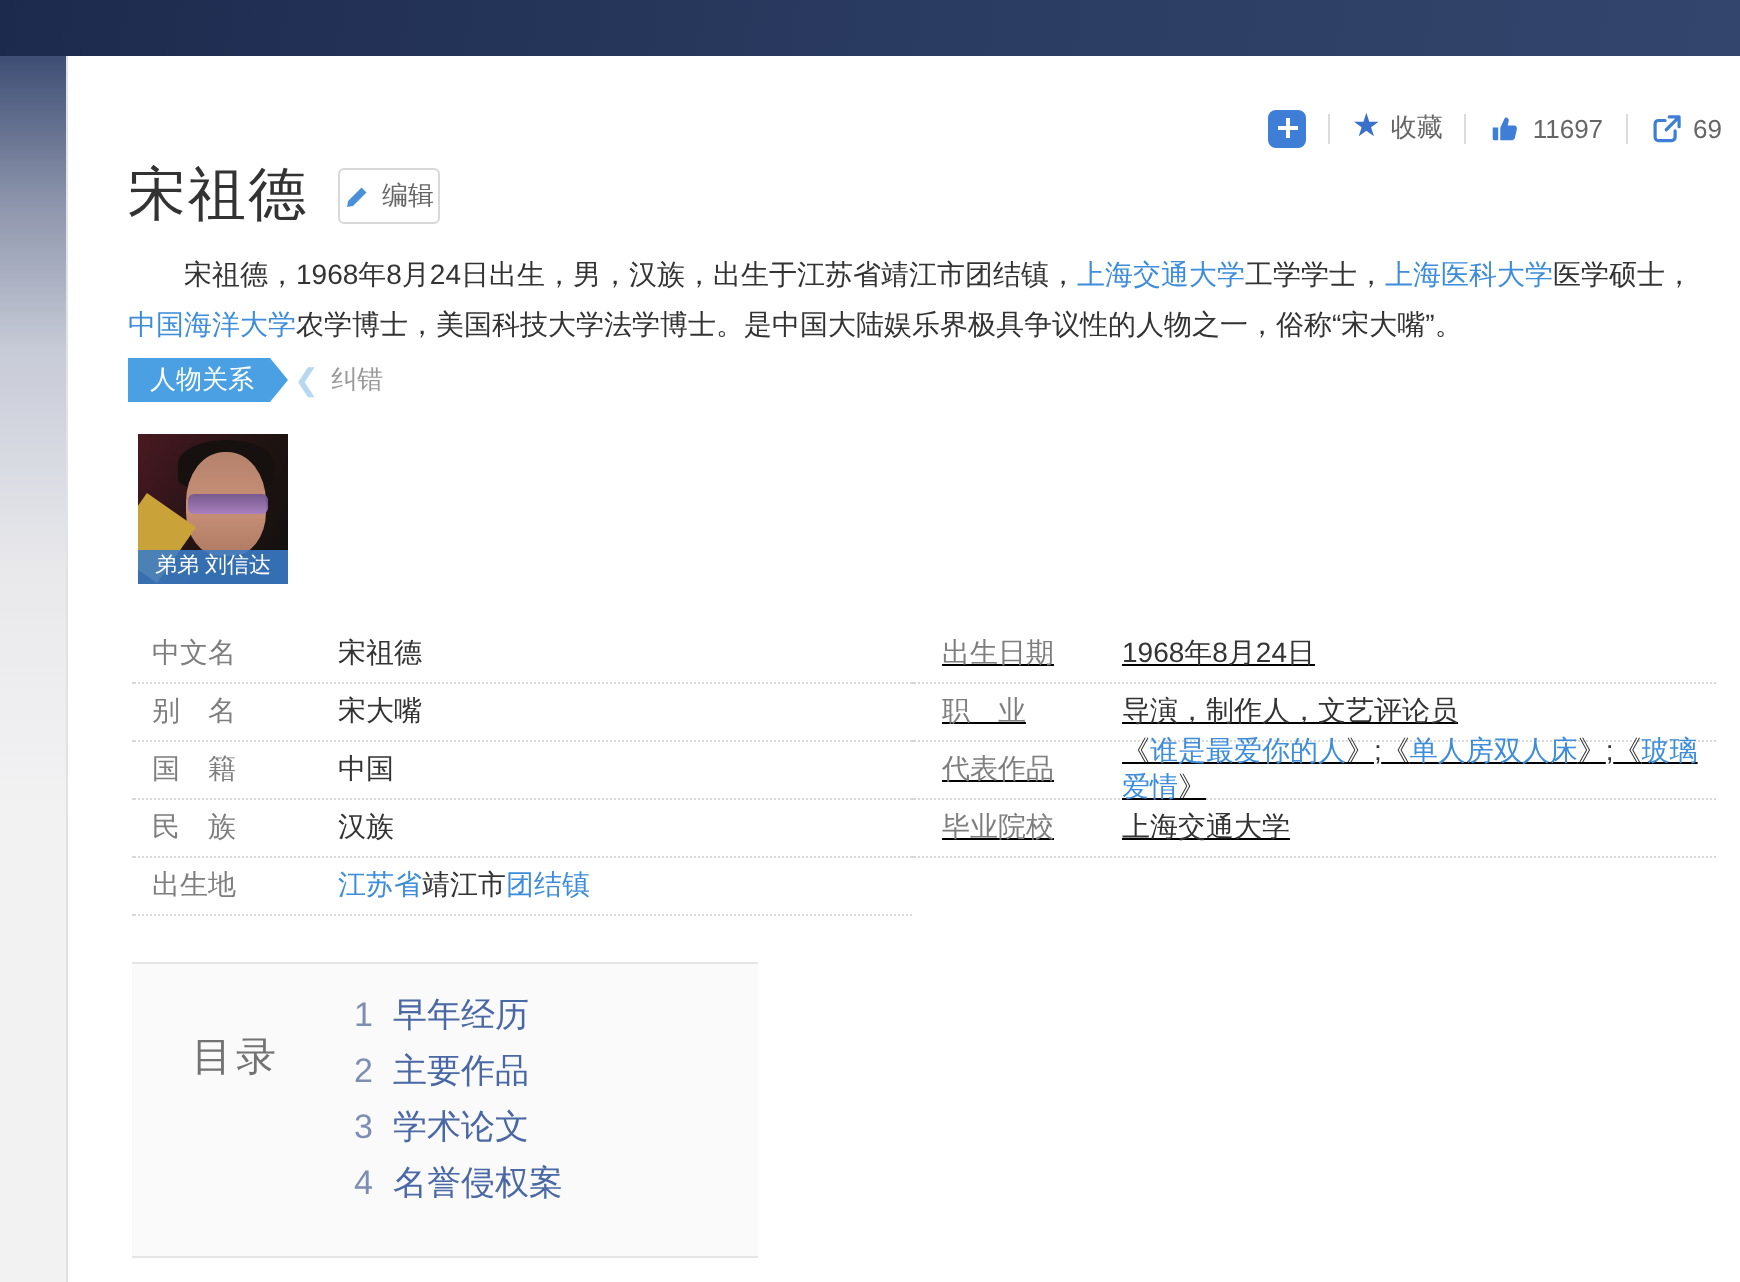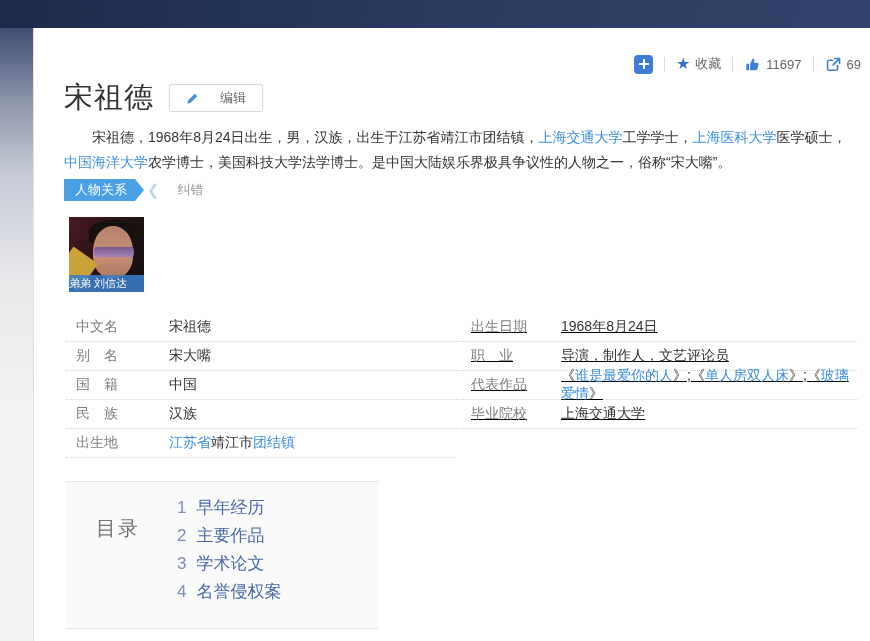--- a/index.html
+++ b/index.html
@@ -24,50 +24,50 @@
   .plus::before { content:""; position:absolute; left:4px; top:0; width:2px; height:10px; background:#fff; }
   .plus::after  { content:""; position:absolute; left:0; top:4px; width:10px; height:2px; background:#fff; }
   .tdiv { width:1px; height:15px; background:#dcdcdc; margin:0 11px; }
   .tb-item { display:flex; align-items:center; gap:5px; cursor:pointer; }
   .star-ic { color:#3a6fca; font-size:16px; line-height:16px; }
   .tb-item svg { display:block; }
 
   
   .title-row { position:absolute; left:30px; top:50px; display:flex; align-items:center; gap:15px; }
   .page-title { font-size:29px; color:#333; font-weight:400; letter-spacing:1px; }
-  .edit-btn { display:flex; align-items:center; gap:21px; border:1px solid #d8d8d8;
-    border-radius:3px; background:#fff; padding:4px 16px; font-size:13px; color:#666; cursor:pointer; }
+  .edit-btn { display:flex; align-items:center; gap:6px; border:1px solid #d8d8d8;
+    border-radius:3px; background:#fff; padding:4px 2px; font-size:13px; color:#666; cursor:pointer; }
 
   
   .summary { position:absolute; left:30px; top:97px; width:794px;
     font-size:14px; line-height:25px; color:#333; text-indent:2em; }
   a.lnk { color:#3e8ddb; text-decoration:none; cursor:pointer; }
 
   
   .relation { position:absolute; left:30px; top:151px; display:flex; align-items:center; }
   .rel-tab { height:22px; line-height:22px; padding:0 17px 0 11px; background:#4aa0e2;
     color:#fff; font-size:13px; cursor:pointer;
     clip-path:polygon(0 0,calc(100% - 9px) 0,100% 50%,calc(100% - 9px) 100%,0 100%); }
   .rel-arc { color:#b8d8f2; font-size:15px; margin-left:3px; }
-  .rel-fix { color:#999; font-size:13px; margin-left:18px; cursor:pointer; }
+  .rel-fix { color:#999; font-size:13px; margin-left:6px; cursor:pointer; }
 
   
   .photo { position:absolute; left:35px; top:189px; width:75px; height:75px;
     overflow:hidden; cursor:pointer;
     background:linear-gradient(120deg,#4a1a22 0%,#33151a 30%,#1d1311 60%,#121010 100%); }
   .ph-hair { position:absolute; left:20px; top:3px; width:48px; height:24px;
     border-radius:50% 50% 20% 20%; background:#16100e; }
   .ph-face { position:absolute; left:24px; top:9px; width:40px; height:52px;
     border-radius:48% 48% 42% 42%; background:linear-gradient(#b5826b,#c99079 55%,#ad7a61); }
   .ph-glasses { position:absolute; left:25px; top:30px; width:40px; height:10px;
     border-radius:3px; background:linear-gradient(#6e548f,#a57fc4); opacity:.9; }
   .ph-collar { position:absolute; left:-8px; bottom:6px; width:30px; height:34px;
     background:#c9a23a; transform:rotate(35deg); }
   .ph-caption { position:absolute; left:0; right:0; bottom:0; height:17px; z-index:2;
-    background:rgba(58,124,199,0.88); color:#fff; font-size:11px; line-height:17px; }
+    background:rgba(58,124,199,0.88); color:#fff; font-size:11px; line-height:17px; text-align:center; }
 
   
   .infobox { position:absolute; left:32px; top:285px; width:792px; display:flex; }
   .col-left { width:390px; }
   .col-right { width:402px;text-decoration:underline; }
   .row { display:flex; align-items:center; height:28px;
     border-bottom:1px dotted #d8d8d8; font-size:14px; color:#333; }
   .col-left .lbl { box-sizing:border-box; width:103px; padding-left:10px; color:#7e7e7e; flex-shrink:0; }
   .col-right .lbl { box-sizing:border-box; width:105px; padding-left:15px; color:#7e7e7e; flex-shrink:0; }
   .val { color:#333; }

